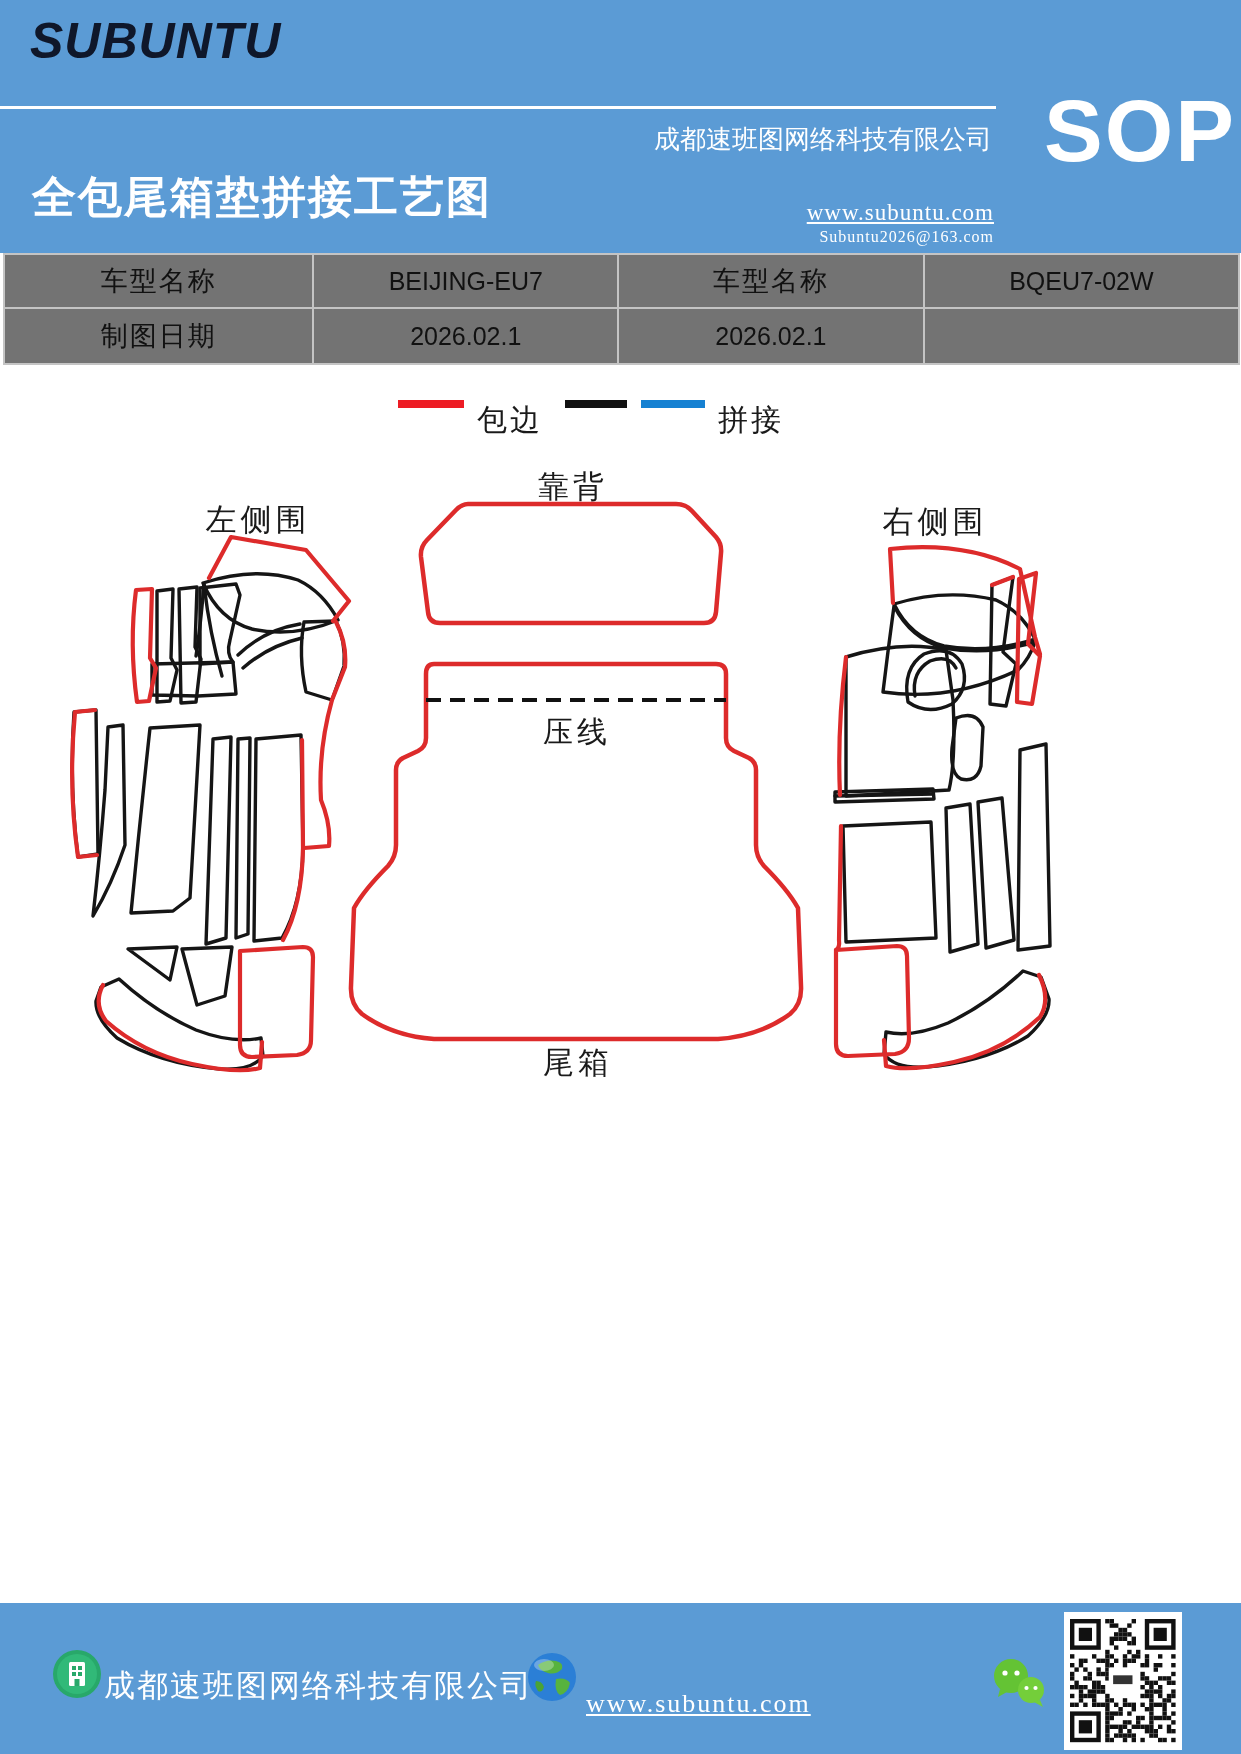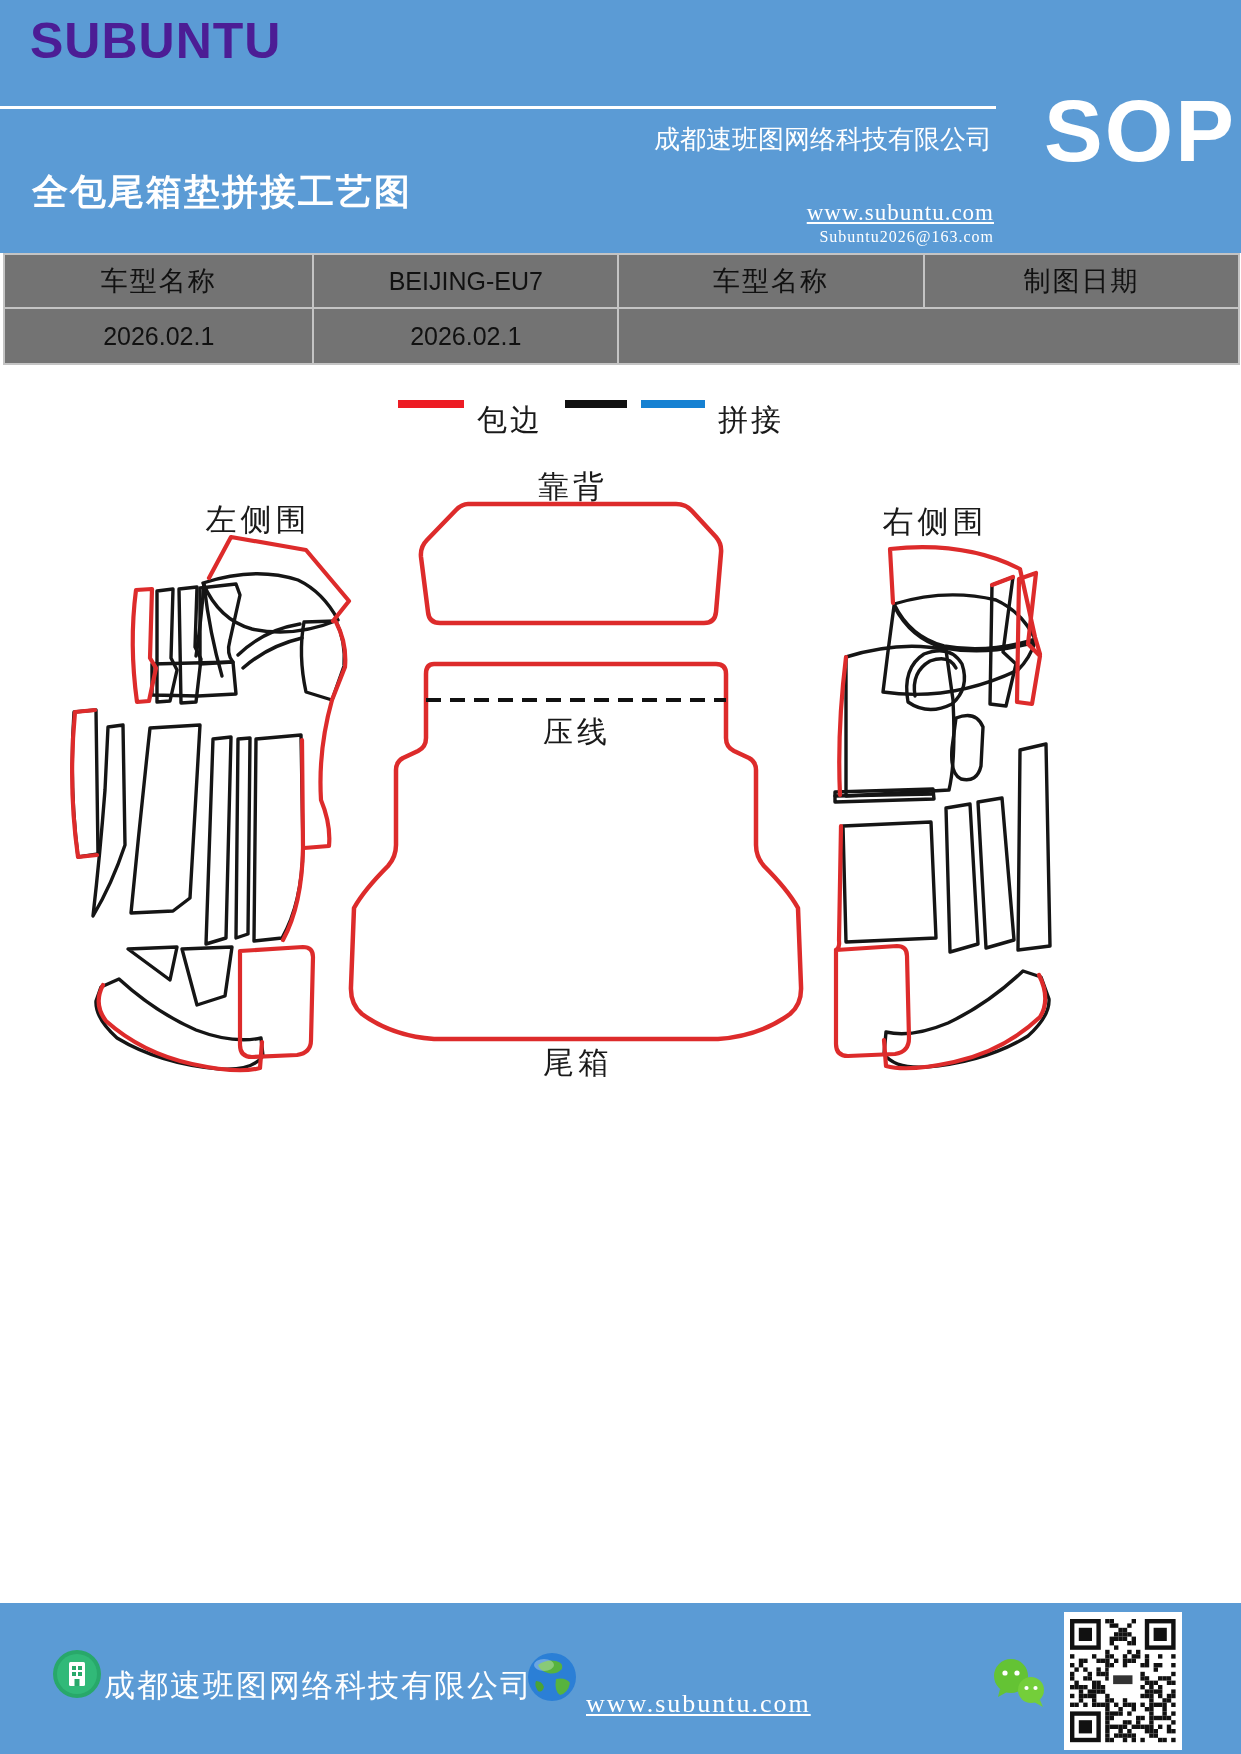--- a/index.html
+++ b/index.html
@@ -1,25 +1,25 @@
 <!DOCTYPE html>
 <html><head>
 <meta charset="utf-8">
 <style>
   html,body{margin:0;padding:0;background:#fff;}
   .page{position:relative;width:1241px;height:1754px;background:#fff;overflow:hidden;
         font-family:"Liberation Sans",sans-serif;}
   
   .hdr{position:absolute;left:0;top:0;width:1241px;height:253px;background:#5b9bd5;}
-  .brand{position:absolute;left:30px;top:12px;color:#4c1d95;font-size:50px;font-weight:800;
-         letter-spacing:1px;font-family:"Liberation Sans",sans-serif;}
+  .brand{position:absolute;left:30px;top:12px;color:#0f172a;font-size:50px;font-weight:800;
+         letter-spacing:1px;font-family:"Liberation Sans",sans-serif;font-style:italic;}
   .hdr-line{position:absolute;left:0;top:106px;width:996px;height:3px;background:#fff;}
   .hdr-company{position:absolute;left:640px;top:122px;width:352px;text-align:right;color:#fff;
          font-size:26px;font-family:"Liberation Serif",serif;}
-  .doc-title{position:absolute;left:32px;top:168px;color:#fff;font-size:36px;font-weight:600;
+  .doc-title{position:absolute;left:32px;top:168px;color:#fff;font-size:44px;font-weight:600;
          letter-spacing:2px;font-family:"Liberation Serif",serif;}
   .sop{position:absolute;left:1044px;top:80px;color:#fff;font-size:88px;font-weight:800;
          letter-spacing:2px;text-align:right;}
   .hdr-site{position:absolute;left:740px;top:200px;width:254px;text-align:right;color:#fff;
          font-size:23px;letter-spacing:1px;text-decoration:underline;
          font-family:"Liberation Serif",serif;cursor:pointer;}
   .hdr-mail{position:absolute;left:700px;top:228px;width:294px;text-align:right;color:#fff;
          font-size:16px;letter-spacing:1px;font-family:"Liberation Serif",serif;}
   
   .tbl{position:absolute;left:3px;top:253px;width:1233px;border:2px solid #c4c4c4;
@@ -60,20 +60,21 @@
     <div class="doc-title">全包尾箱垫拼接工艺图</div>
     <div class="sop">SOP</div>
     <div class="hdr-site">www.subuntu.com</div>
     <div class="hdr-mail">Subuntu2026@163.com</div>
   </div>
 
   <div class="tbl">
     <div class="cell lab">车型名称</div>
     <div class="cell val">BEIJING-EU7</div>
     <div class="cell lab">车型名称</div>
+    <div class="cell val">BQEU7-02W</div>
     <div class="cell lab">制图日期</div>
     <div class="cell val">2026.02.1</div>
     <div class="cell val">2026.02.1</div>
   </div>
 
   <div class="legend">
     <span class="sw" style="width:66px;background:#ed1c24;"></span>
     <span class="txt">包边</span>
     <span class="sw" style="width:62px;background:#111;margin-left:22px;"></span>
     <span class="sw" style="width:64px;background:#1681d2;margin-left:14px;"></span>

